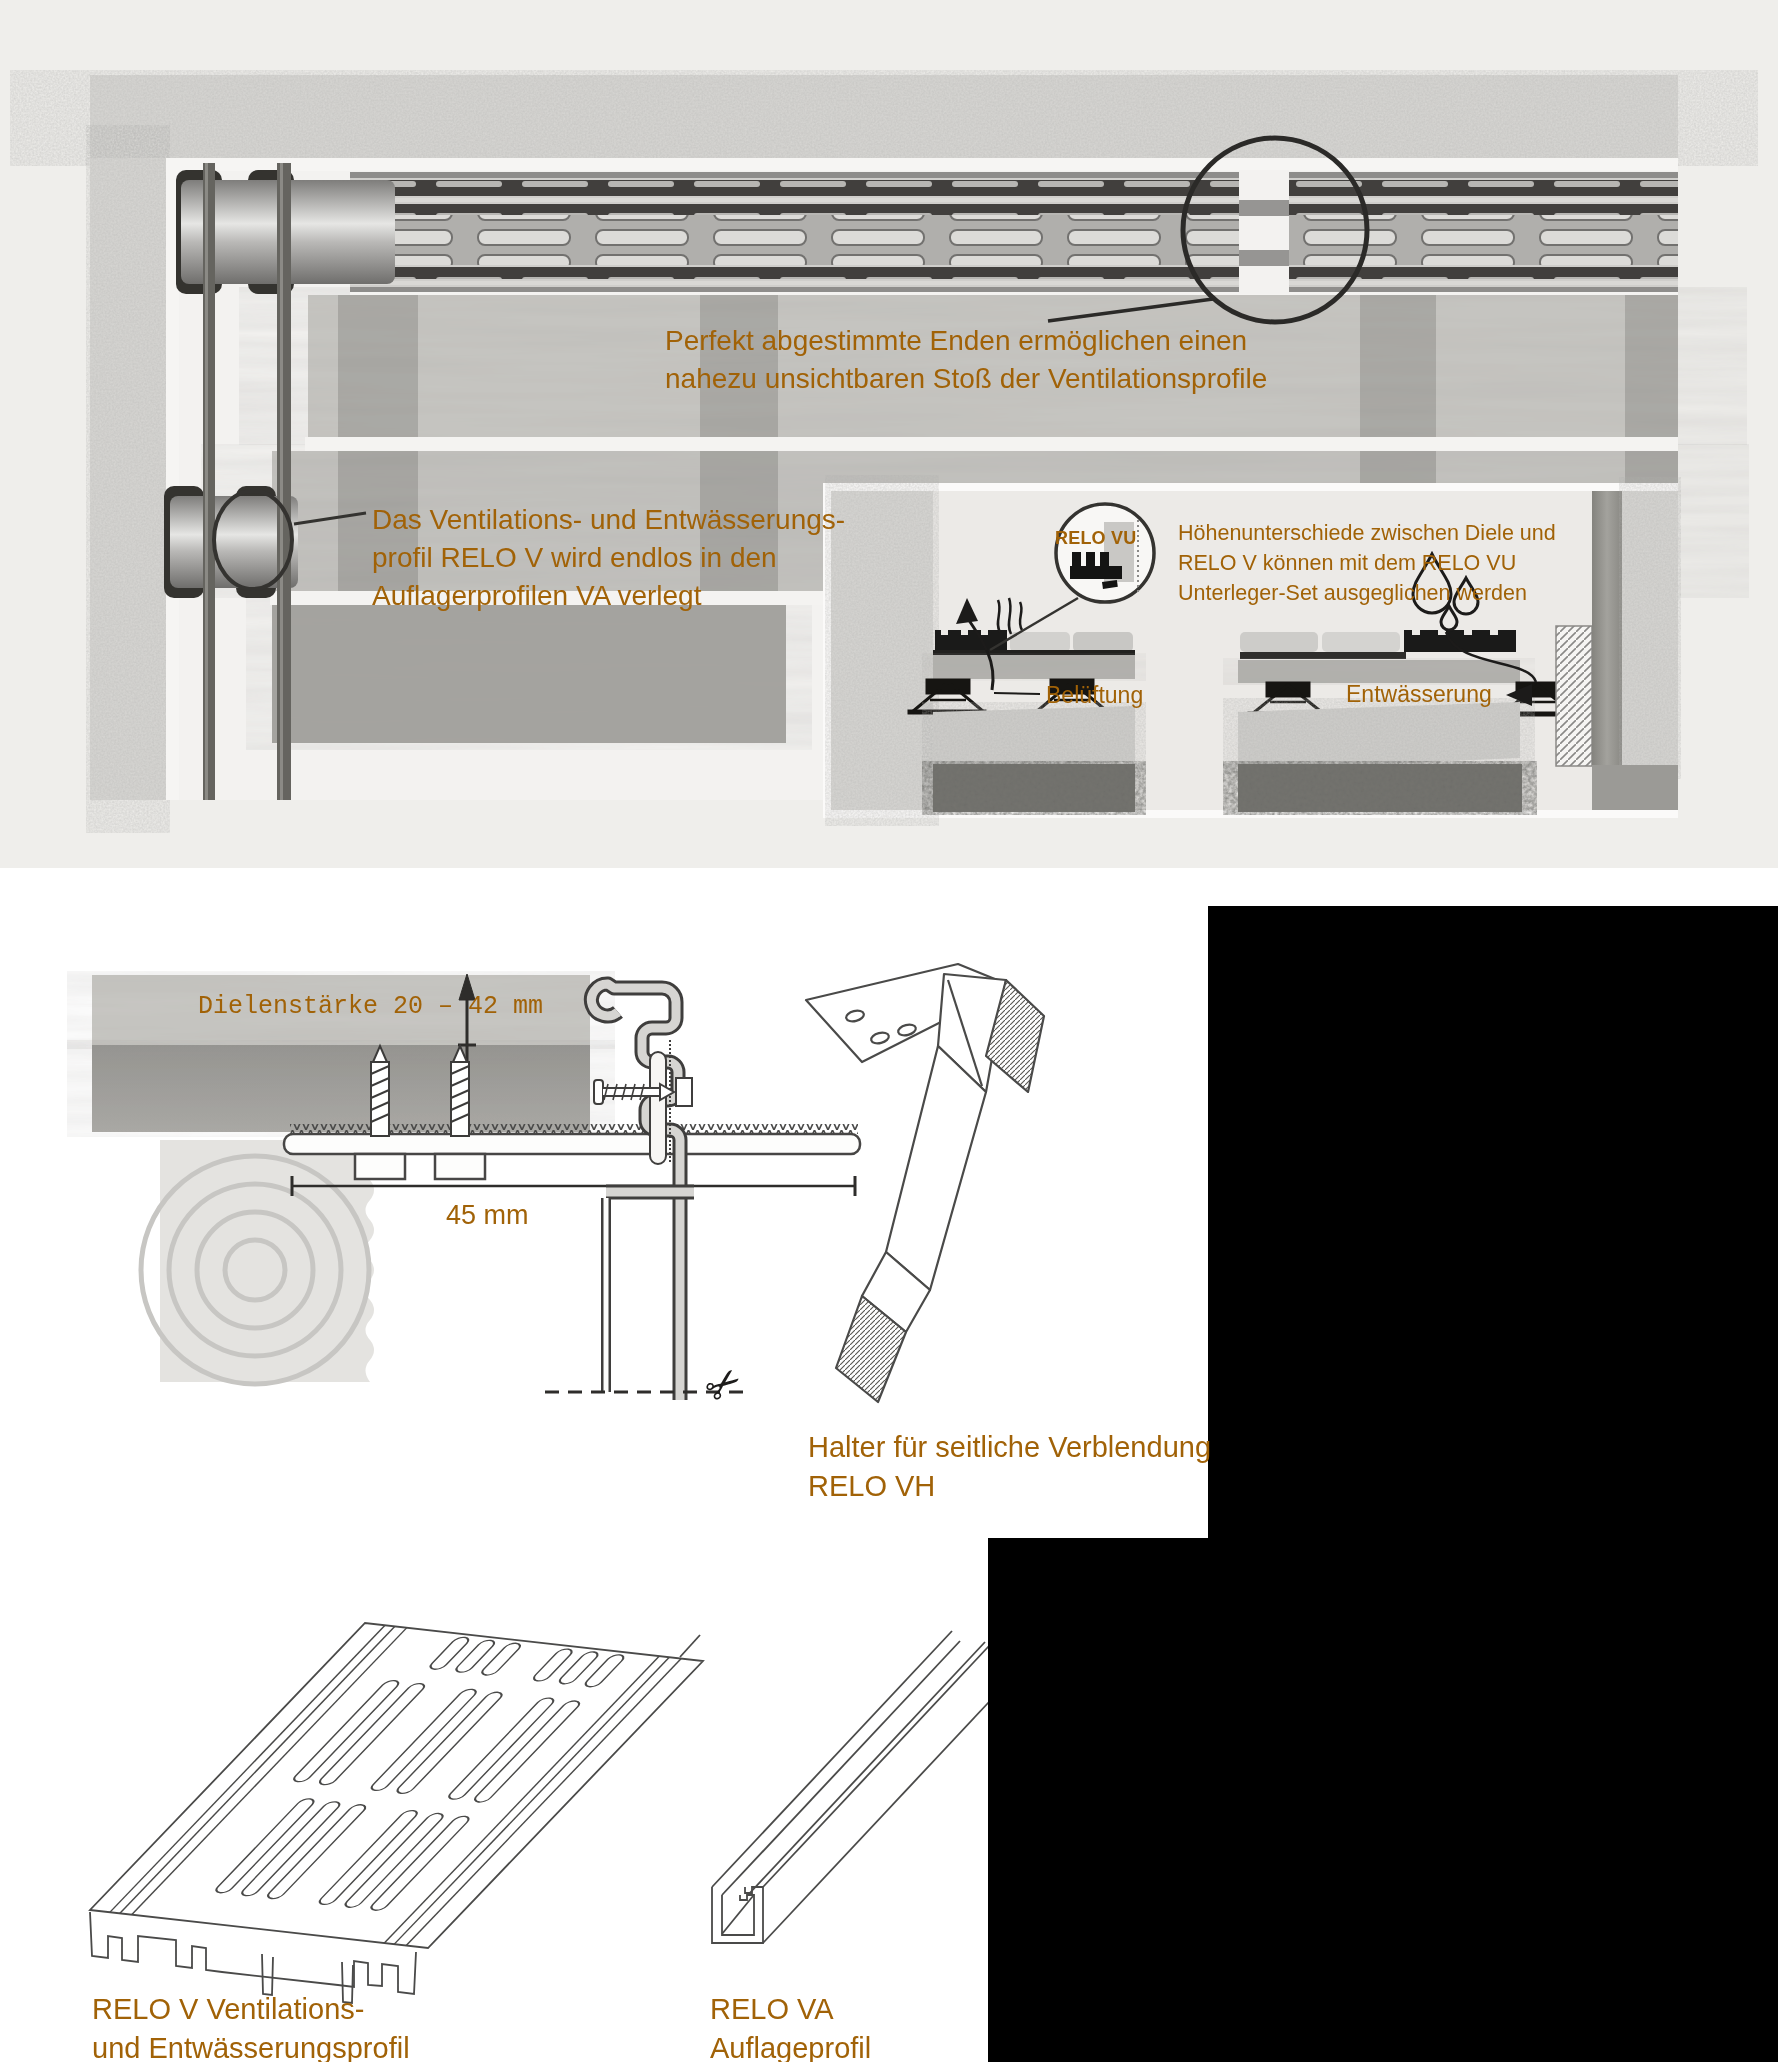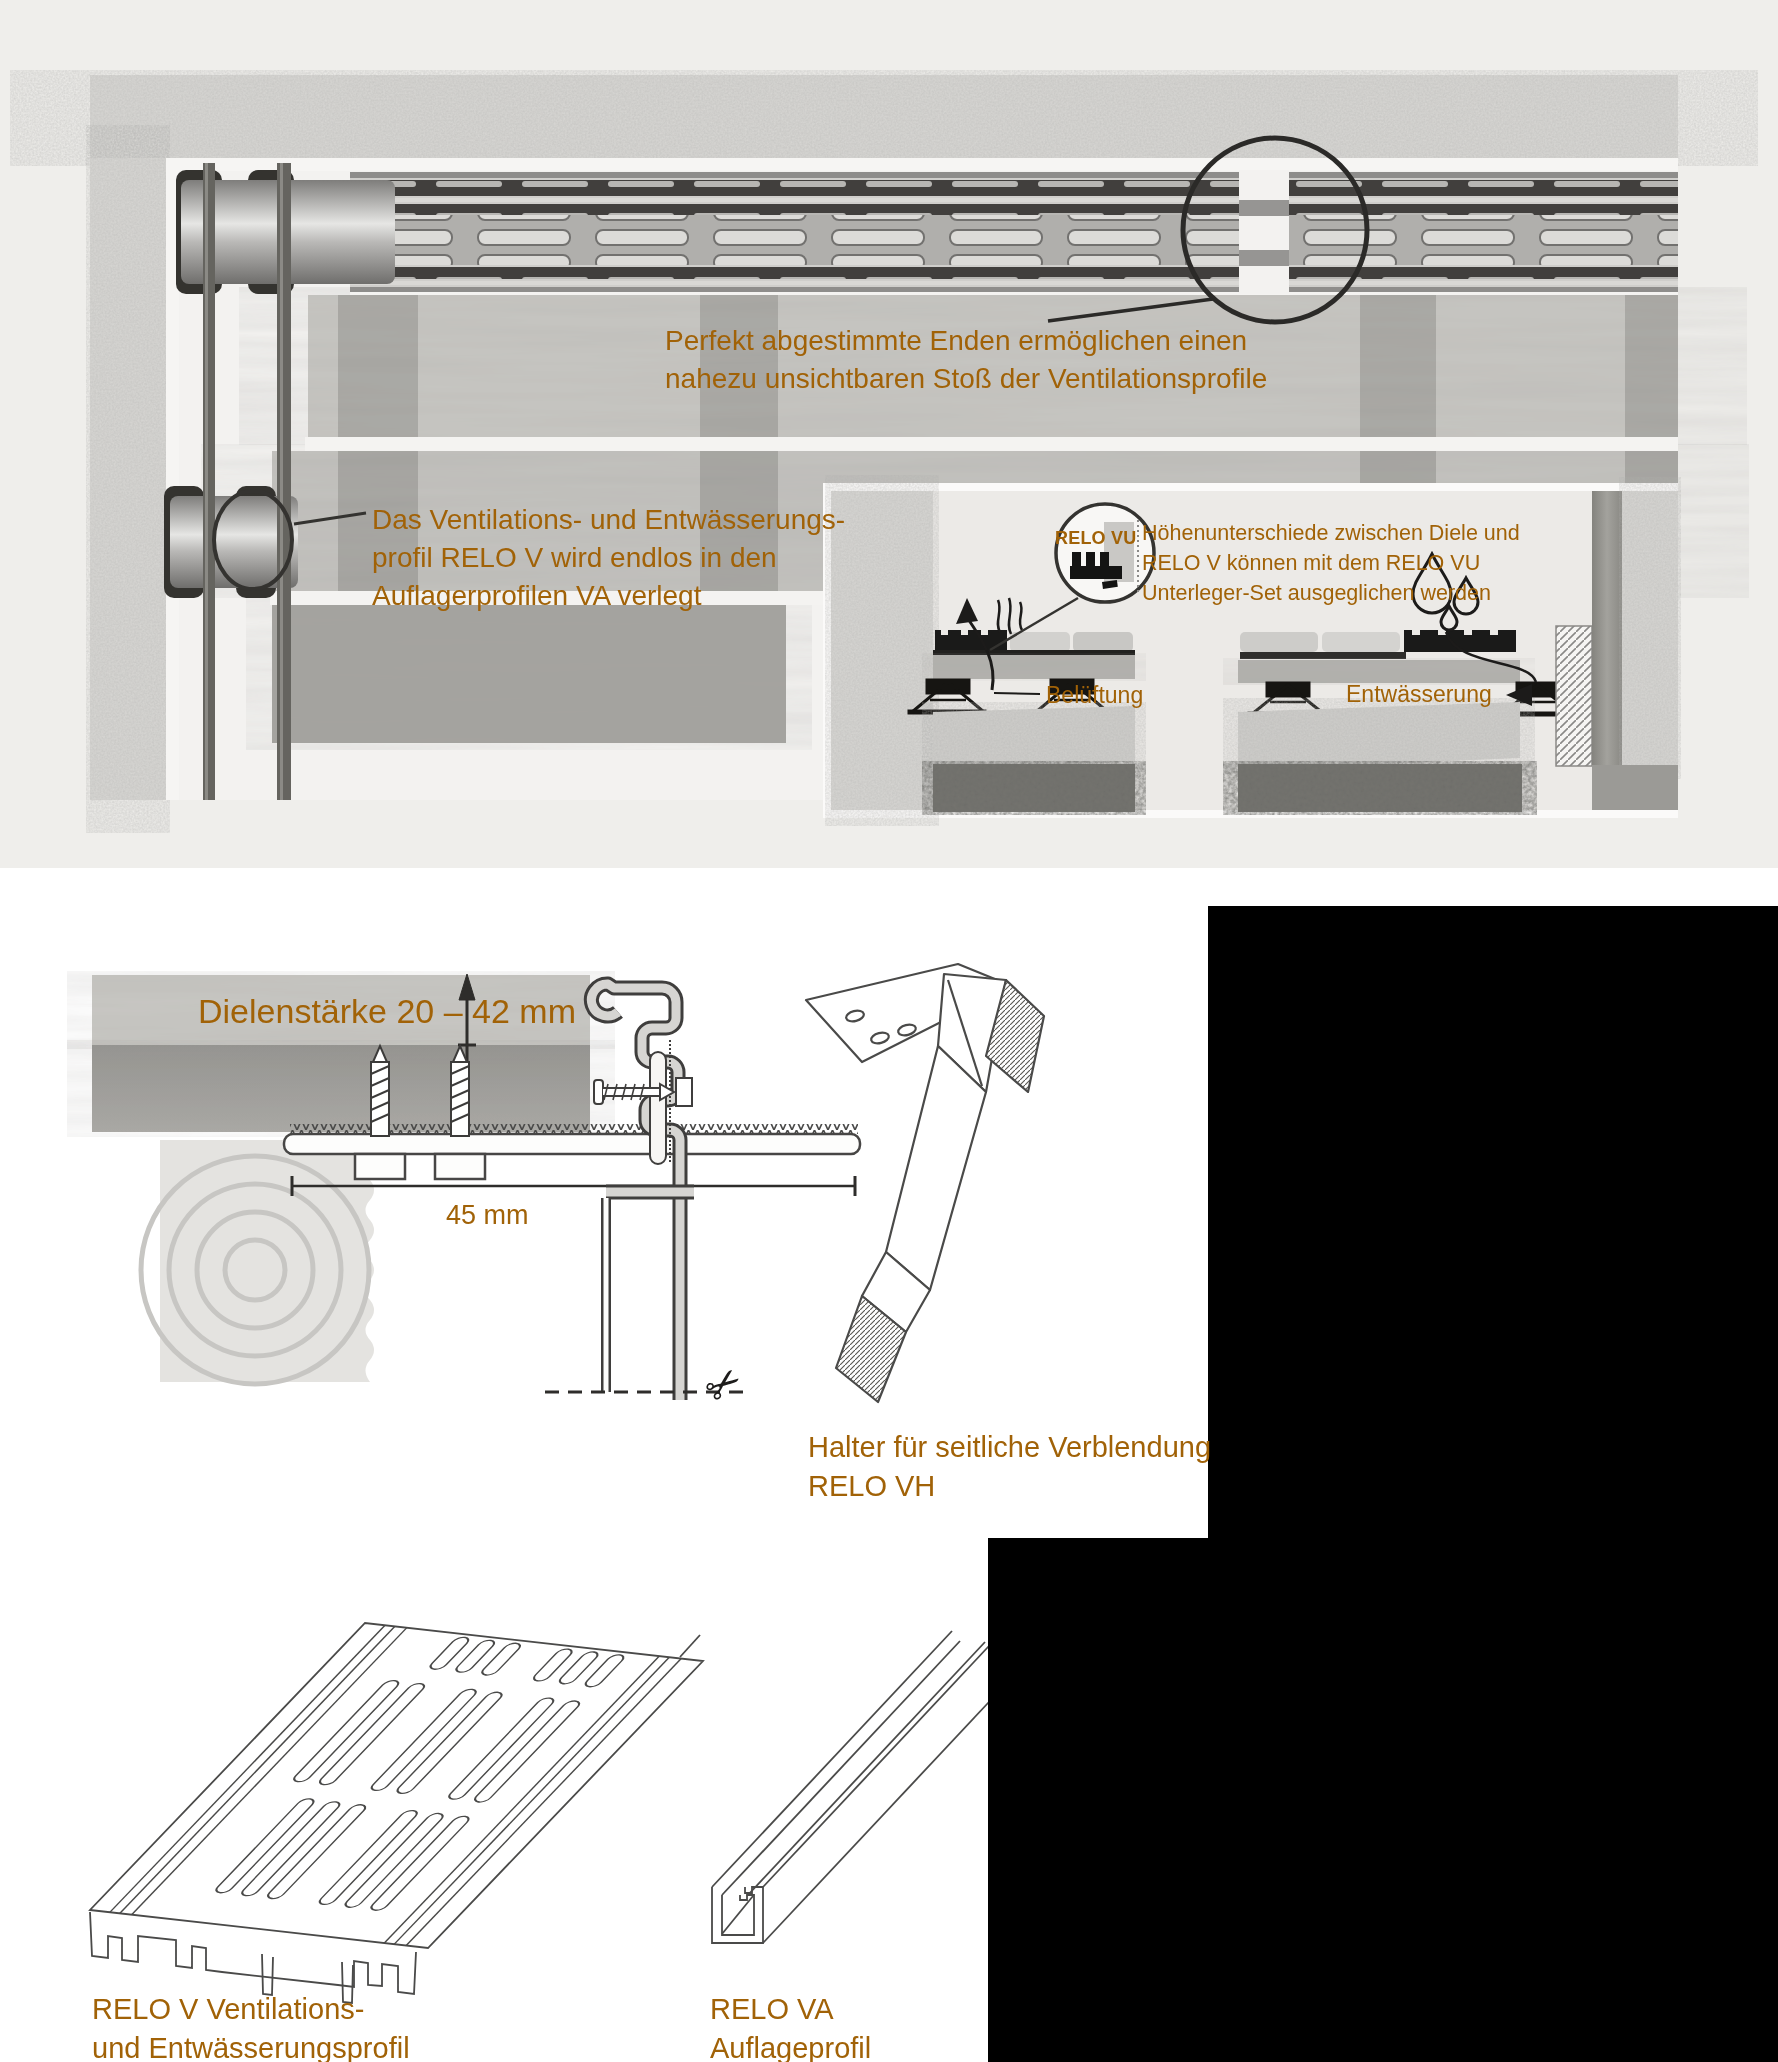--- a/index.html
+++ b/index.html
@@ -5,24 +5,24 @@
   html,body{margin:0;padding:0;background:#ffffff;}
   #stage{position:relative;width:1778px;height:2062px;background:#ffffff;overflow:hidden;
          font-family:"Liberation Sans",sans-serif;color:#3e3d3c;}
   .abs{position:absolute;}
   .band{left:0;top:0;width:1778px;height:868px;background:#efeeeb;}
   .blackA{left:1208px;top:906px;width:570px;height:632px;background:#000;}
   .blackB{left:988px;top:1538px;width:790px;height:524px;background:#000;}
   svg{display:block;}
   .ov{position:absolute;white-space:nowrap;color:#a16207;}
   .note{font-size:28px;line-height:38px;}
-  .insetNote{font-size:21.5px;line-height:30px;}
+  .insetNote{font-size:21.5px;line-height:30px;margin-left:36px;}
   .badgeTxt{font-size:18px;font-weight:700;width:100px;text-align:left;letter-spacing:.2px;}
   .miniLbl{font-size:23px;}
-  .dimLbl{font-size:34px;}
+  .dimLbl{font-size:25px;font-family:Liberation Mono, monospace;}
   .dimLbl2{font-size:27px;}
   .cap{font-size:29px;line-height:39px;}
   .scissors{font-size:42px;color:#1d1c1b;transform:rotate(-38deg);}
 </style>
 </head>
 <body>
 
 <div id="stage">
 
   <div class="abs band"></div>

